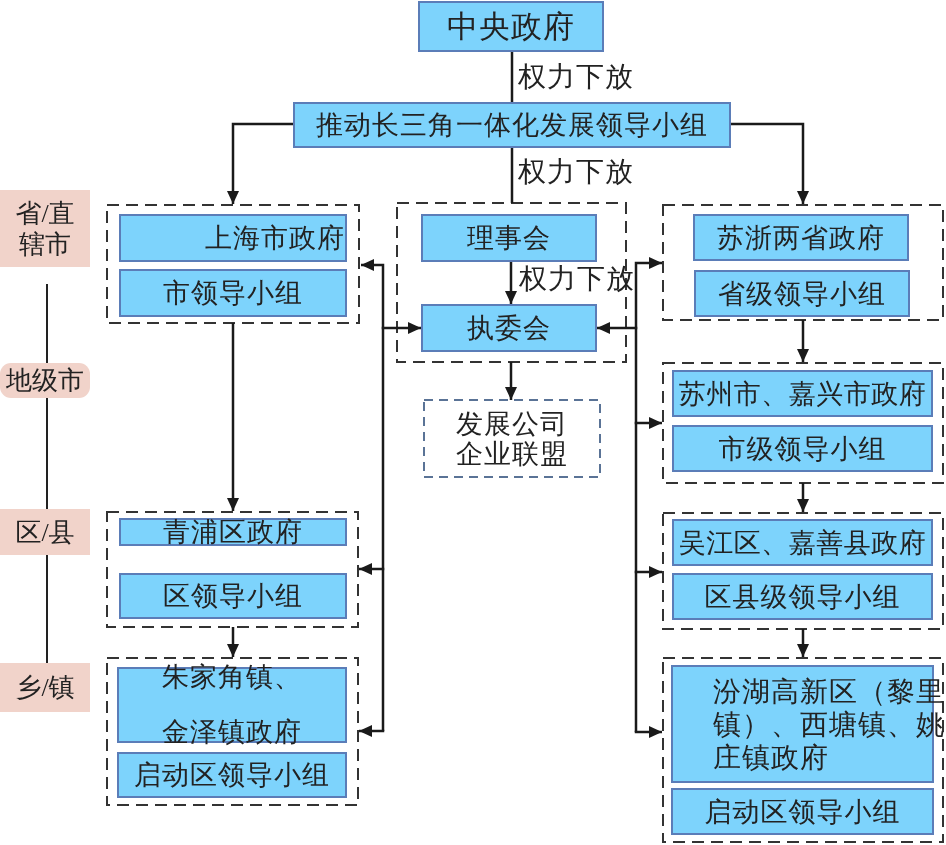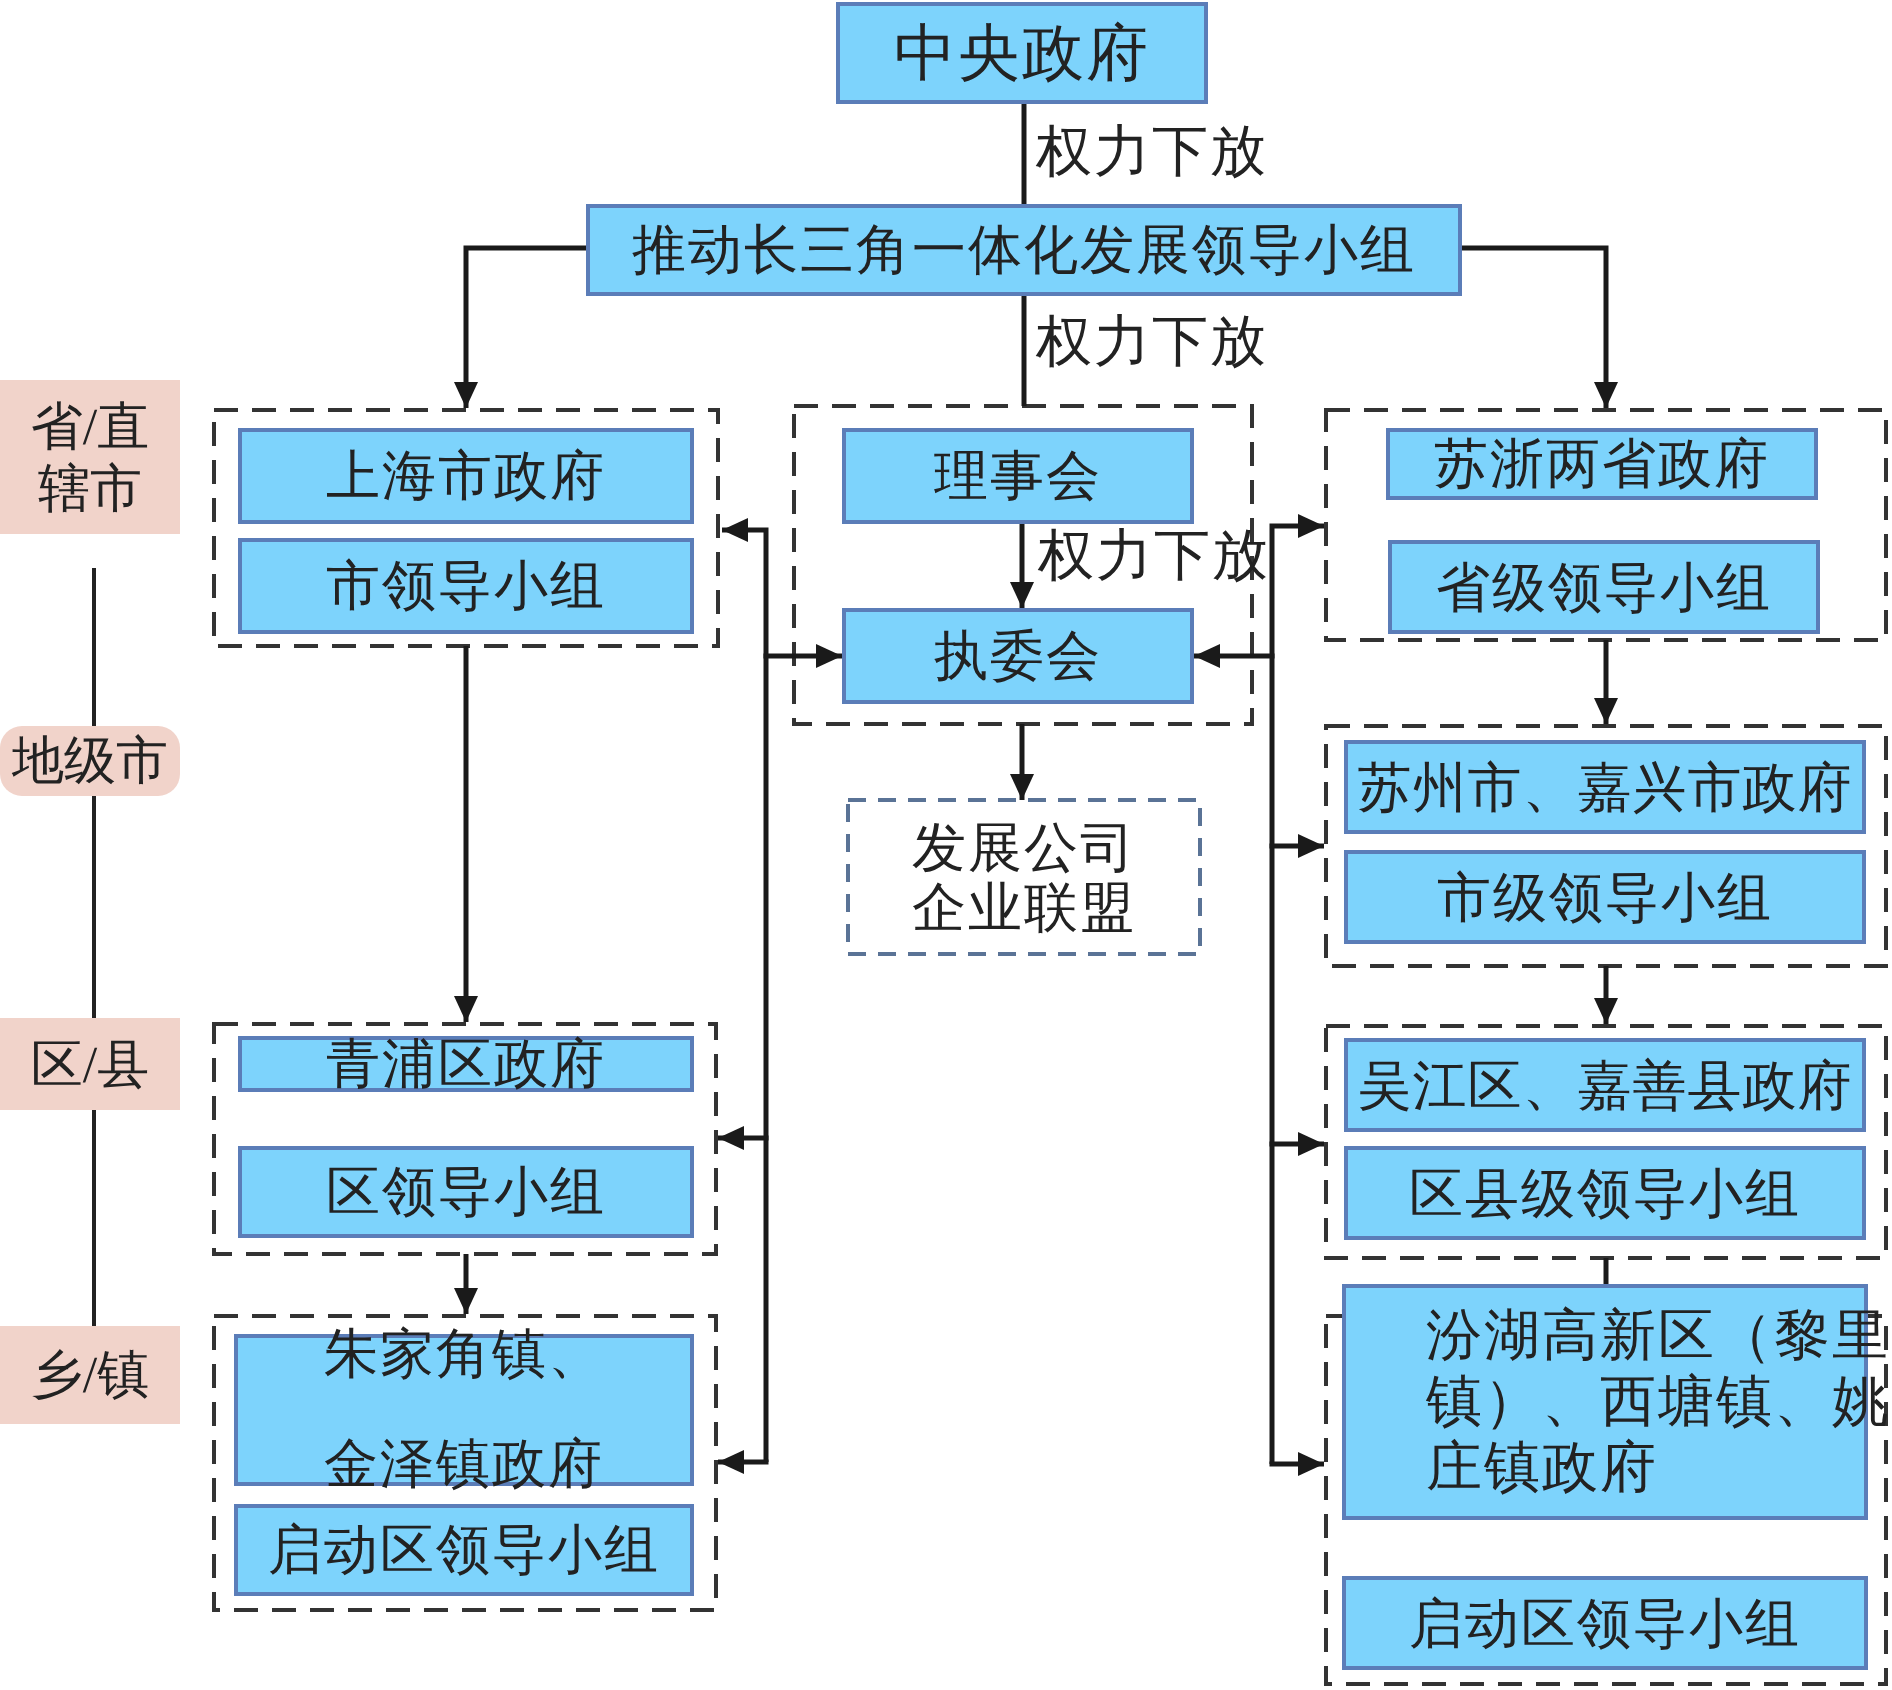--- a/index.html
+++ b/index.html
@@ -130,21 +130,21 @@
   <div class="level" style="top:363px; height:35px;border-radius:11px;">
     <span>地级市</span>
   </div>
   <div class="level" style="top:509px; height:46px;">
     <span>区/县</span>
   </div>
   <div class="level" style="top:663px; height:49px;">
     <span>乡/镇</span>
   </div>
 
-  <div class="box" style="left:119px; top:214px; width:228px; height:48px;">
+  <div class="box" style="left:119px; top:214px; width:228px; height:48px;justify-content:flex-end;">
     <span>上海市政府</span>
   </div>
   <div class="box" style="left:119px; top:269px; width:228px; height:48px;">
     <span>市领导小组</span>
   </div>
   <div class="box" style="left:119px; top:518px; width:228px; height:28px;">
     <span>青浦区政府</span>
   </div>
   <div class="box" style="left:119px; top:573px; width:228px; height:46px;">
     <span>区领导小组</span>
@@ -162,39 +162,39 @@
   </div>
   <div class="edge-label" style="left:519px; top:266px; background:transparent;">权力下放</div>
   <div class="box" style="left:421px; top:304px; width:176px; height:48px;">
     <span>执委会</span>
   </div>
   <div class="box multi company" style="left:424px; top:400px; width:176px; height:77px; line-height:30px;">
     <span>发展公司</span>
     <span>企业联盟</span>
   </div>
 
-  <div class="box" style="left:693px; top:214px; width:216px; height:36px;">
+  <div class="box" style="left:693px; top:214px; width:216px; height:47px;">
     <span>苏浙两省政府</span>
   </div>
   <div class="box" style="left:694px; top:270px; width:216px; height:47px;">
     <span>省级领导小组</span>
   </div>
   <div class="box" style="left:672px; top:370px; width:261px; height:47px; letter-spacing:0.5px;">
     <span>苏州市、嘉兴市政府</span>
   </div>
   <div class="box" style="left:672px; top:425px; width:261px; height:47px;">
     <span>市级领导小组</span>
   </div>
   <div class="box" style="left:672px; top:519px; width:261px; height:47px; letter-spacing:0.5px;">
     <span>吴江区、嘉善县政府</span>
   </div>
   <div class="box" style="left:672px; top:573px; width:261px; height:47px;">
     <span>区县级领导小组</span>
   </div>
-  <div class="box multi left-text" style="left:671px; top:642px; width:263px; height:118px;padding-left:40px;">
+  <div class="box multi left-text" style="left:671px; top:665px; width:263px; height:118px;padding-left:40px;">
     <span>汾湖高新区（黎里</span>
     <span>镇）、西塘镇、姚</span>
     <span>庄镇政府</span>
   </div>
   <div class="box" style="left:671px; top:788px; width:263px; height:47px;">
     <span>启动区领导小组</span>
   </div>
 
 </div>
 

